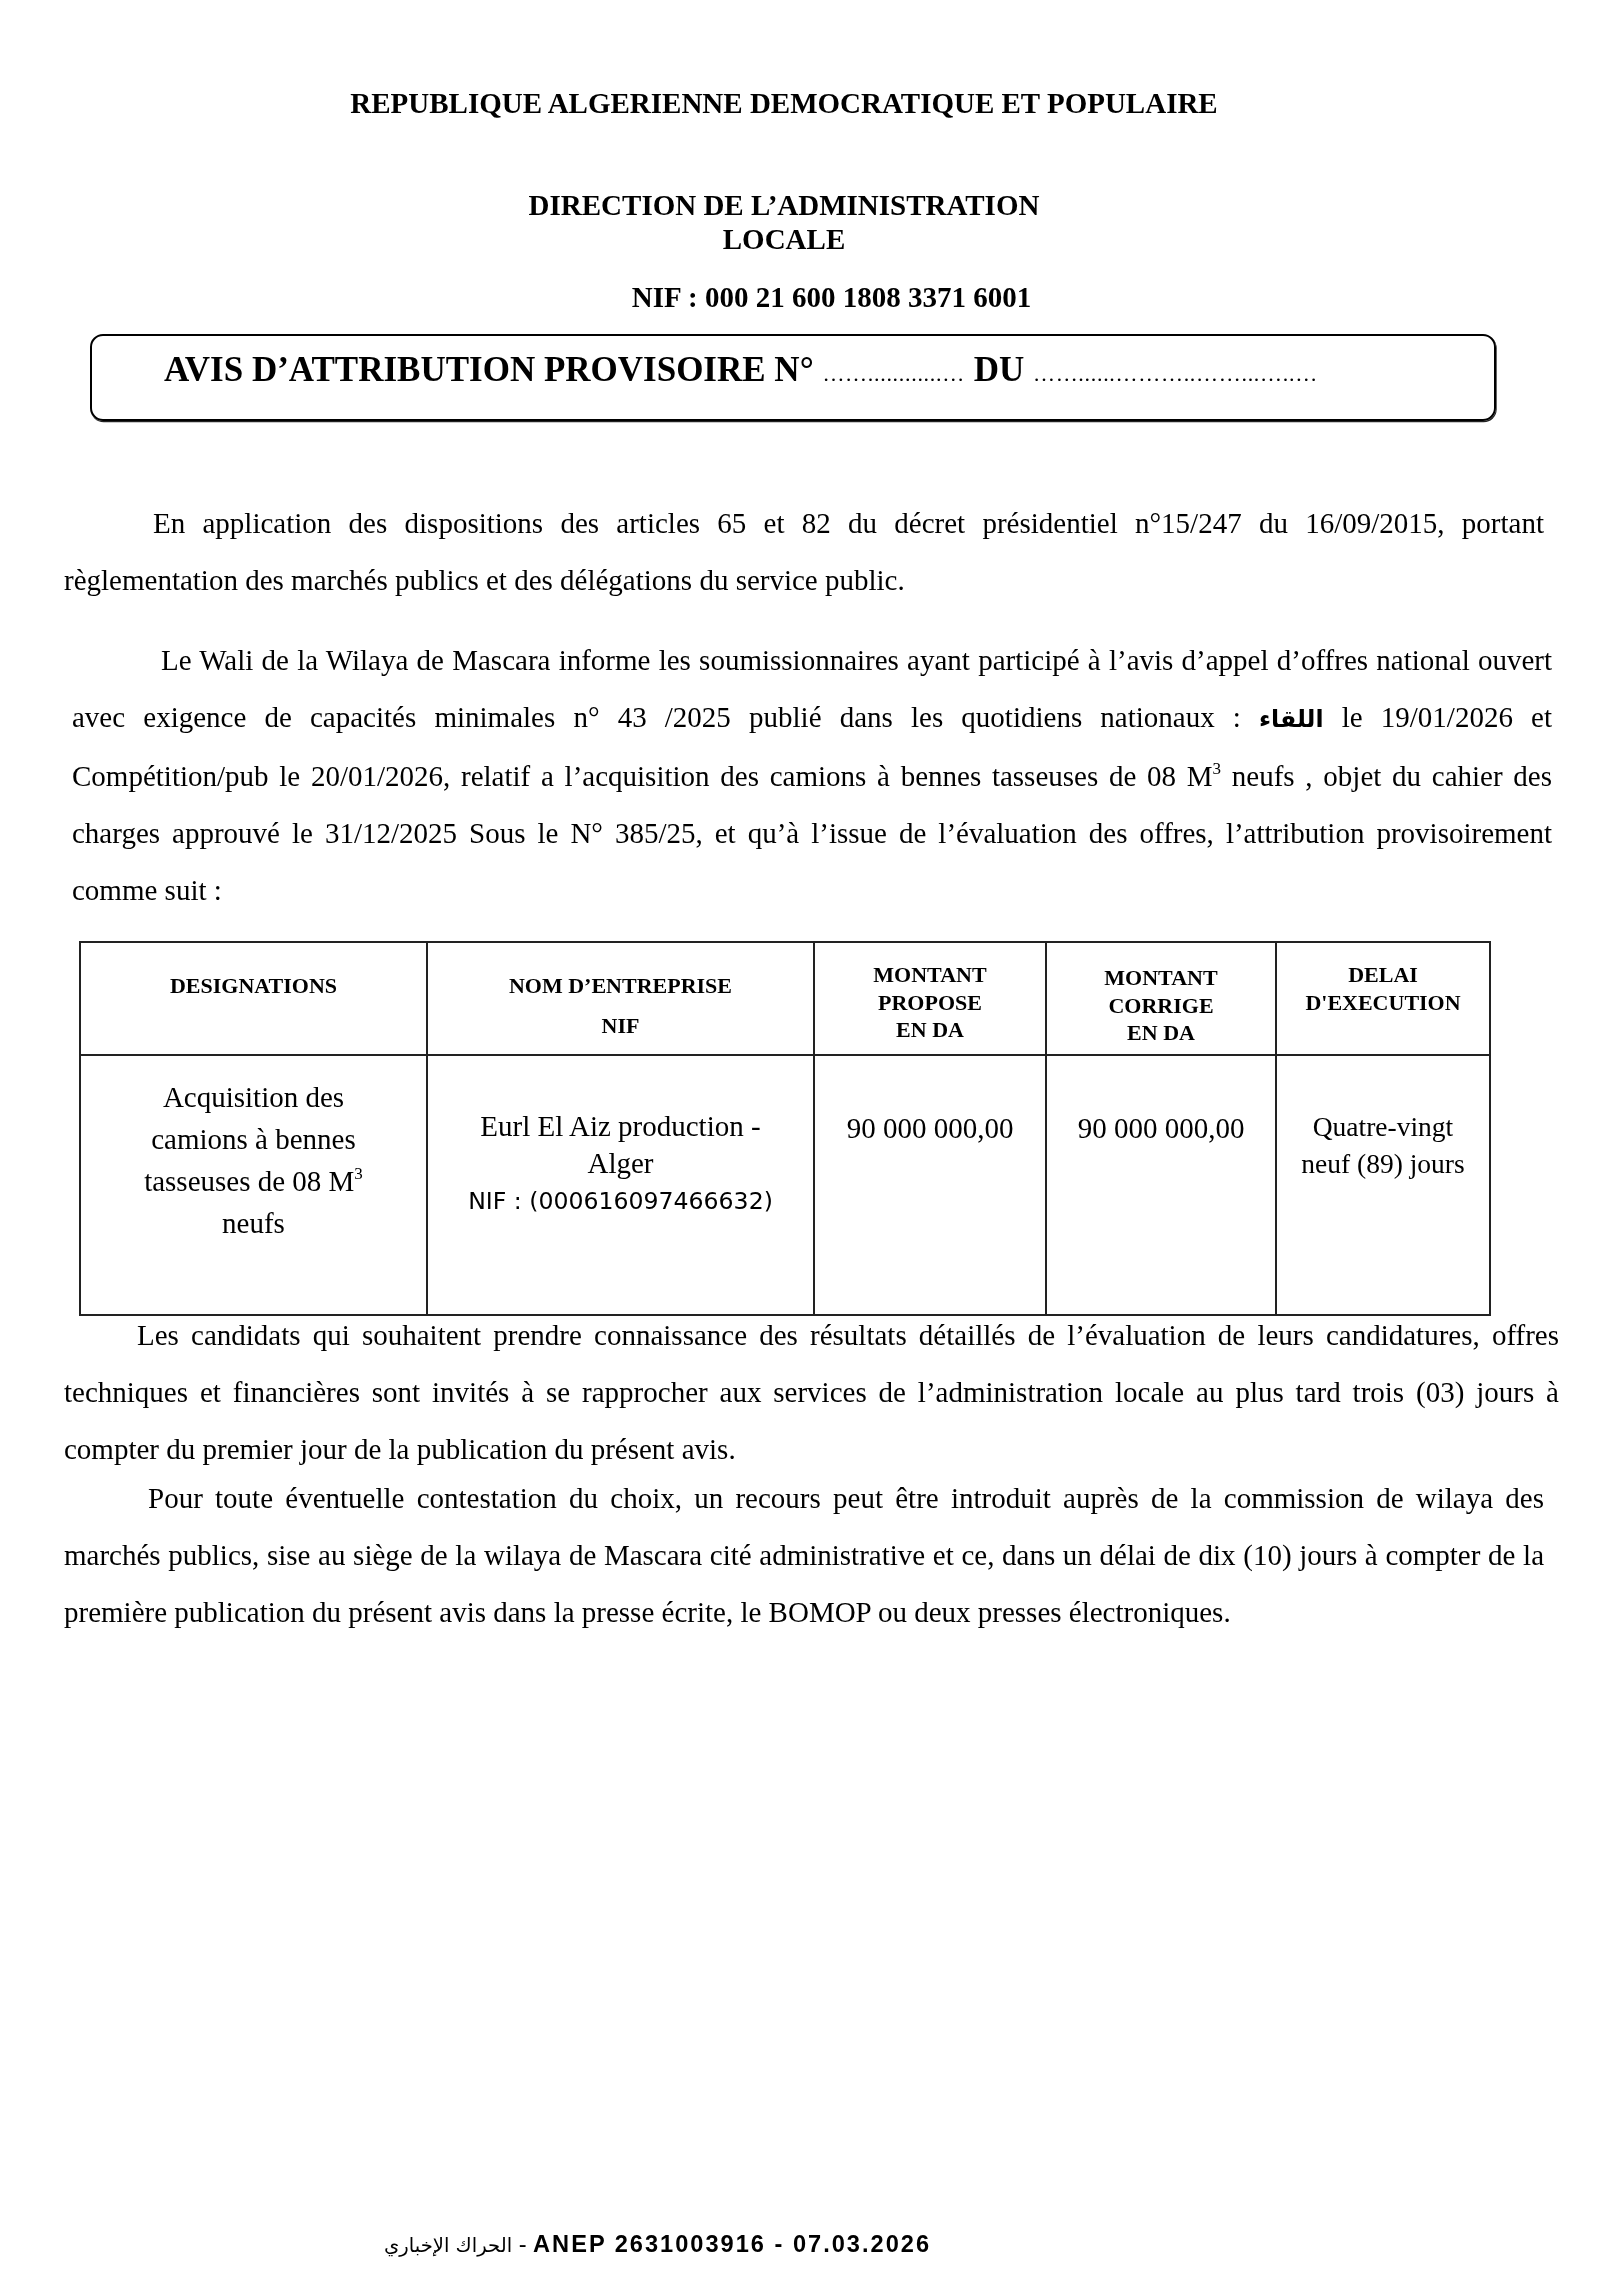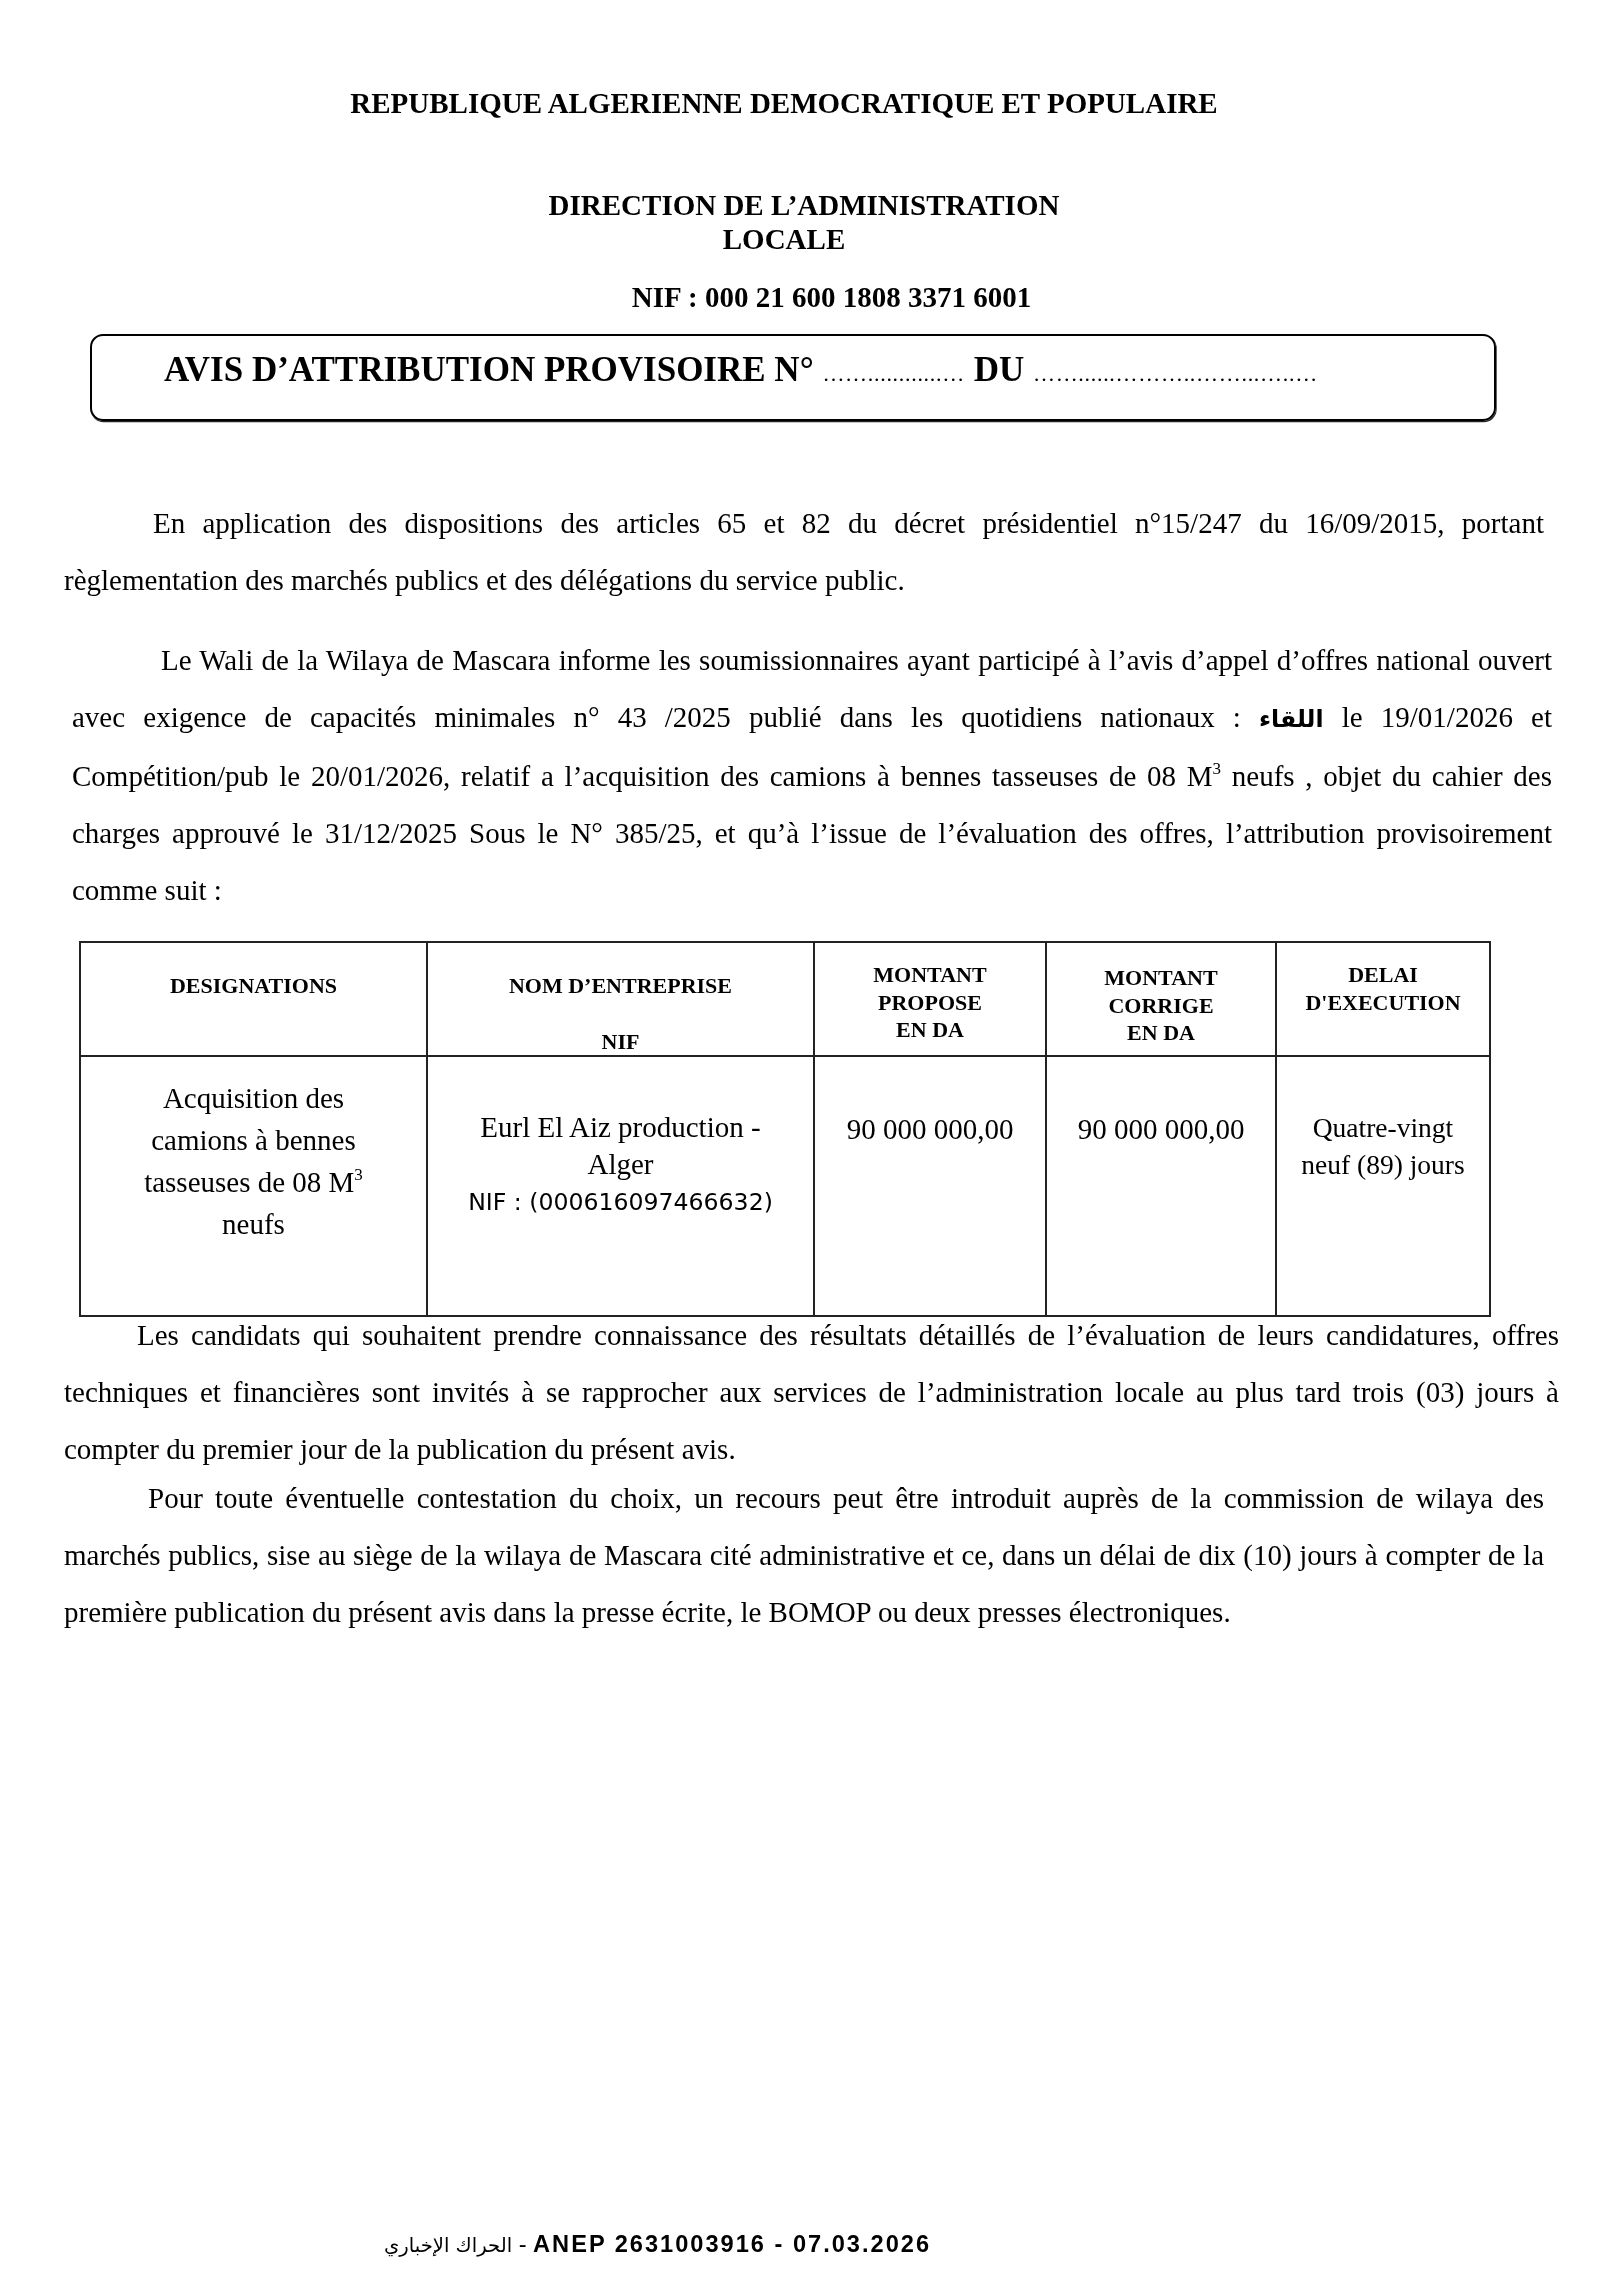--- a/index.html
+++ b/index.html
@@ -28,21 +28,21 @@
       left: 0;
       width: 1623px;
       text-align: center;
       font-weight: bold;
       font-size: 29px;
       line-height: 34px;
       white-space: nowrap;
     }
     #hdr-republic { top: 86px; left: 0; width: 1568px; }
     #hdr-wilaya   { top: 154px; left: 0; width: 1568px; }
-    #hdr-direction{ top: 188px; left: 0; width: 1568px; padding-left: 20px; }
+    #hdr-direction{ top: 188px; left: 0; width: 1568px; }
     #hdr-locale   { top: 222px; left: 0; width: 1568px; }
     #hdr-nif      { top: 280px; left: 0; width: 1663px; }
 
     
     .title-box {
       position: absolute;
       left: 90px;
       top: 334px;
       width: 1406px;
       height: 87px;
@@ -119,21 +119,21 @@
     }
     .col-1 { width: 347px; }
     .col-2 { width: 387px; }
     .col-3 { width: 232px; }
     .col-4 { width: 230px; }
     .col-5 { width: 214px; }
 
     .th-inner { display: block; }
     #th-designations .th-inner { padding-top: 29px; }
     #th-entreprise .th-inner   { padding-top: 29px; }
-    #th-entreprise .th-sub     { display: block; margin-top: 28px; }
+    #th-entreprise .th-sub     { display: block; margin-top: 12px; }
     #th-propose .th-inner      { padding-top: 18.3px; }
     #th-corrige .th-inner      { padding-top: 21px; }
     #th-delai .th-inner        { padding-top: 18.3px; }
 
     .td-designation { padding-top: 19.6px !important; }
     .td-designation sup { font-size: 17px; line-height: 0; vertical-align: 11.8px; }
     .td-entreprise .company-name { display: block; padding-top: 52px; line-height: 37px; }
     .td-entreprise .company-nif {
       display: block;
       font-family: "DejaVu Sans", "Liberation Sans", sans-serif;

